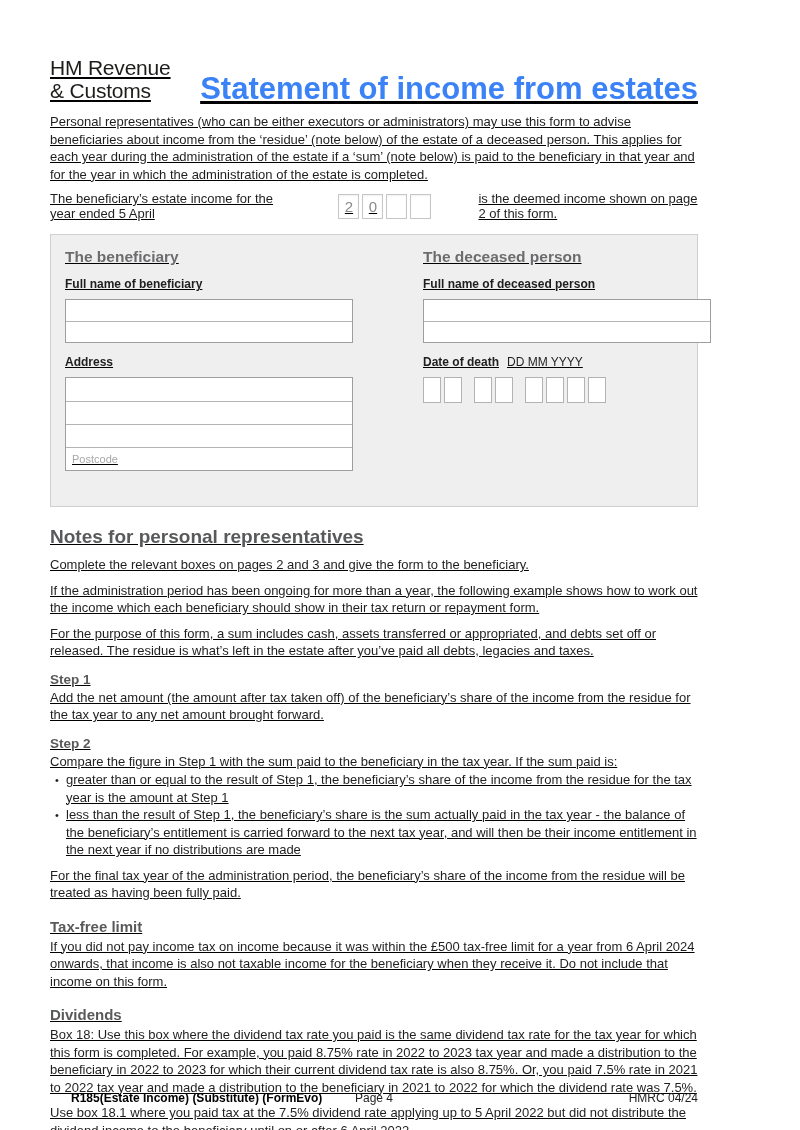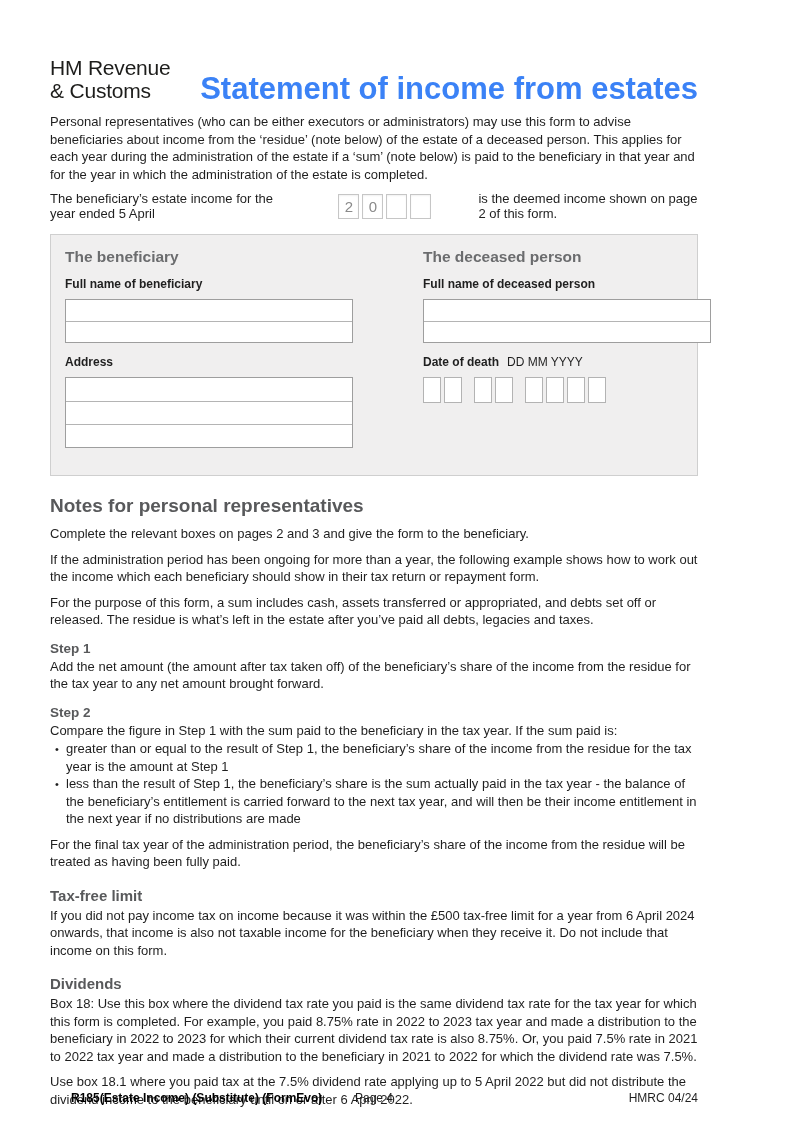--- a/index.html
+++ b/index.html
@@ -4,20 +4,21 @@
 <style>
   * { box-sizing: border-box; }
   html, body { margin: 0; padding: 0; background: #ffffff; }
   body { font-family: "Liberation Sans", sans-serif; }
   .page {
     position: relative;
     width: 750px; height: 1130px;
     background: #ffffff;
     padding: 56px 52px 0 50px;
     overflow: hidden;
+    text-decoration: underline;
   }
 
   
   .header { display: flex; justify-content: space-between; align-items: flex-end; }
   .logo div { font-size: 21px; line-height: 23px; color: #1d1d1b; letter-spacing: -0.2px; }
   .title { font-size: 31px; font-weight: bold; color: #3b82f6; margin: 0; line-height: 26px; }
 
   
   p.body { font-size: 13px; line-height: 17.5px; color: #1f1f1f; margin: 8px 0; }
   .intro { margin-top: 11px !important; }
@@ -27,21 +28,21 @@
   .year-boxes { display: inline-flex; gap: 3px; margin: 0 7px; }
   .year-cell {
     width: 21px; height: 25px; border: 1px solid #c6c6c6; background: #fff;
     text-align: center; font-size: 15px; color: #8a8a8a; font-family: inherit;
     padding: 0; outline: none; box-shadow: inset 0 1px 2px rgba(0,0,0,0.06);
   }
 
   
   .panel {
     margin-top: 13px; background: #f0efef; border: 1px solid #cfcfcf;
-    padding: 8px 14px 15px; display: grid;
+    padding: 8px 14px 23px; display: grid;
     grid-template-columns: 288px 288px; column-gap: 70px;
   }
   .panel h2 { font-size: 15.5px; color: #6b6c6e; margin: 5px 0 11px; font-weight: bold; }
   .field-label { font-size: 12px; font-weight: bold; color: #1f1f1f; margin: 0 0 8px; }
   .field-box { background: #fff; border: 1px solid #9e9e9e; margin-bottom: 12px; }
   .field-box input {
     display: block; width: 100%; border: 0; height: 21px;
     padding: 2px 6px; font-family: inherit; font-size: 12px; outline: none; background: transparent;
   }
   .addr-box input { height: 23px; }
@@ -108,20 +109,21 @@
       <div class="field-label">Full name of beneficiary</div>
       <div class="field-box name-box">
         <input value="" style="">
         <input class="rt" style="">
       </div>
       <div class="field-label">Address</div>
       <div class="field-box addr-box">
         <input value="" style="">
         <input class="rt" style="">
         <input class="rt" style="">
+        <input class="rt postcode" placeholder="Postcode" style="">
       </div>
     </div>
 
     <div class="col">
       <h2>The deceased person</h2>
       <div class="field-label">Full name of deceased person</div>
       <div class="field-box name-box">
         <input value="" style="">
         <input class="rt" style="">
       </div>

